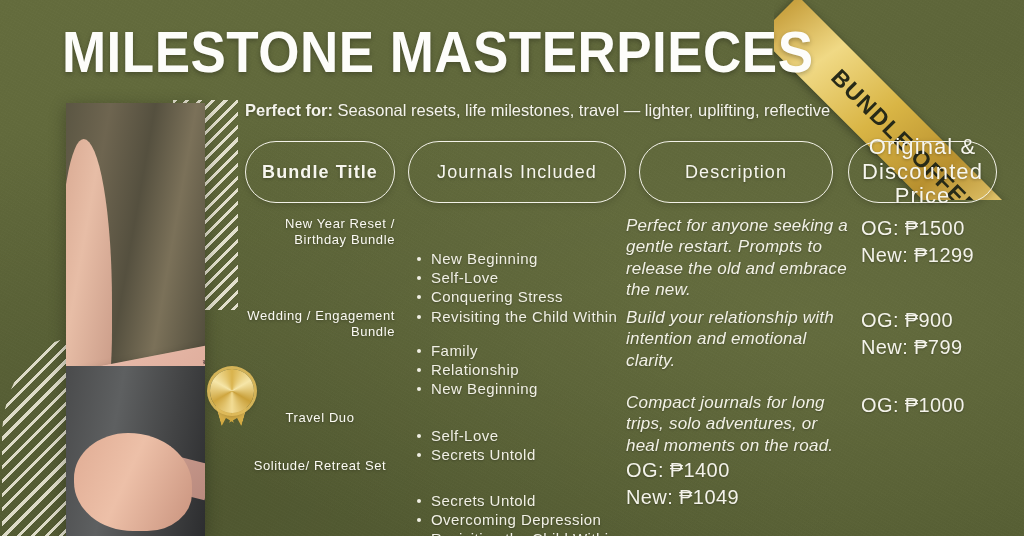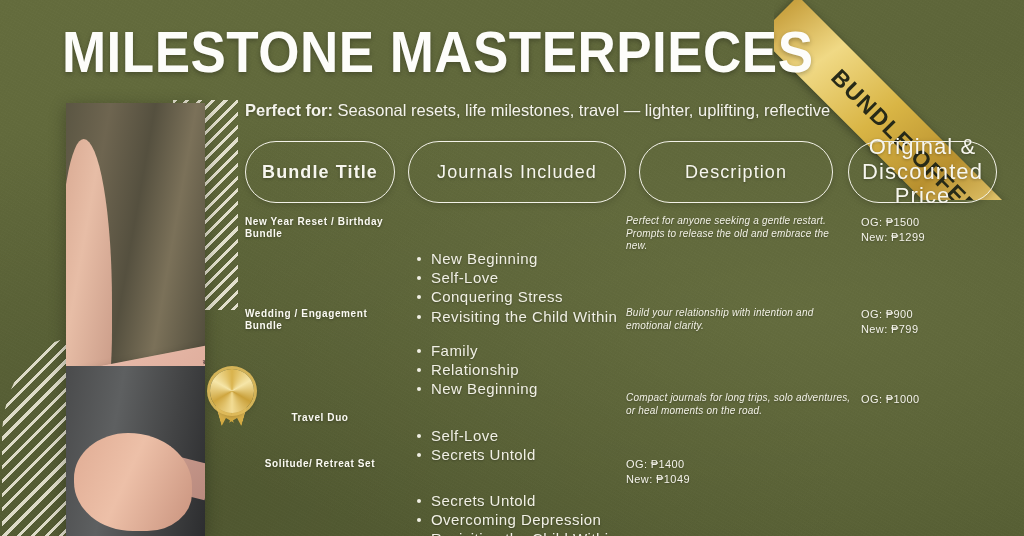--- a/index.html
+++ b/index.html
@@ -171,47 +171,47 @@
 
   
   .rows{ position:absolute; left:245px; top:212px; width:752px; }
   .row{ position:relative; display:flex; }
   .r0{ height:92px; }
   .r1{ height:78px; }
   .r2{ height:72px; }
   .r3{ height:80px; }
 
   .c-title{
-    width:150px; text-align:left; padding-top:4px;
-    font-weight:700; font-size:10px; color:#fbfaf3; letter-spacing:.6px;
+    width:150px; text-align:right; padding-top:4px;
+    font-weight:400; font-size:13px; color:#fbfaf3; letter-spacing:.6px;
     line-height:1.22; text-shadow:0 1px 3px rgba(0,0,0,.32);
     display:flex; align-items:flex-start; justify-content:center;
   }
   .c-journals{
     width:231px; padding-left:22px; padding-top:3px;margin-top:34px;
   }
   .c-journals ul{ list-style:none; }
   .c-journals li{
     position:relative; padding-left:14px;
     font-size:15px; color:#f1f0e5; line-height:1.28; letter-spacing:.45px;
     text-shadow:0 1px 2px rgba(0,0,0,.28);
   }
   .c-journals li:before{
     content:""; position:absolute; left:0; top:8px;
     width:4px; height:4px; border-radius:50%; background:#f1f0e5;
   }
   .c-desc{
     width:235px; padding-top:3px; padding-right:10px;
-    font-style:italic; font-size:10px; color:#f2f1e6;
+    font-style:italic; font-size:17px; color:#f2f1e6;
     line-height:1.26; letter-spacing:.2px;
     text-shadow:0 1px 2px rgba(0,0,0,.28);
   }
   .c-price{
     width:136px; padding-top:3px; text-align:left;
-    font-size:11px; color:#f4f3ea; line-height:1.35; letter-spacing:.4px;
+    font-size:20px; color:#f4f3ea; line-height:1.35; letter-spacing:.4px;
     text-shadow:0 1px 2px rgba(0,0,0,.28);
   }
   .r2 .c-title{ align-items:center; padding-top:0; }
   .r2 .c-journals, .r2 .c-desc, .r2 .c-price { padding-top:10px; }
 </style>
 </head>
 <body>
 
 <div id="poster">
   <div id="grain"></div>

